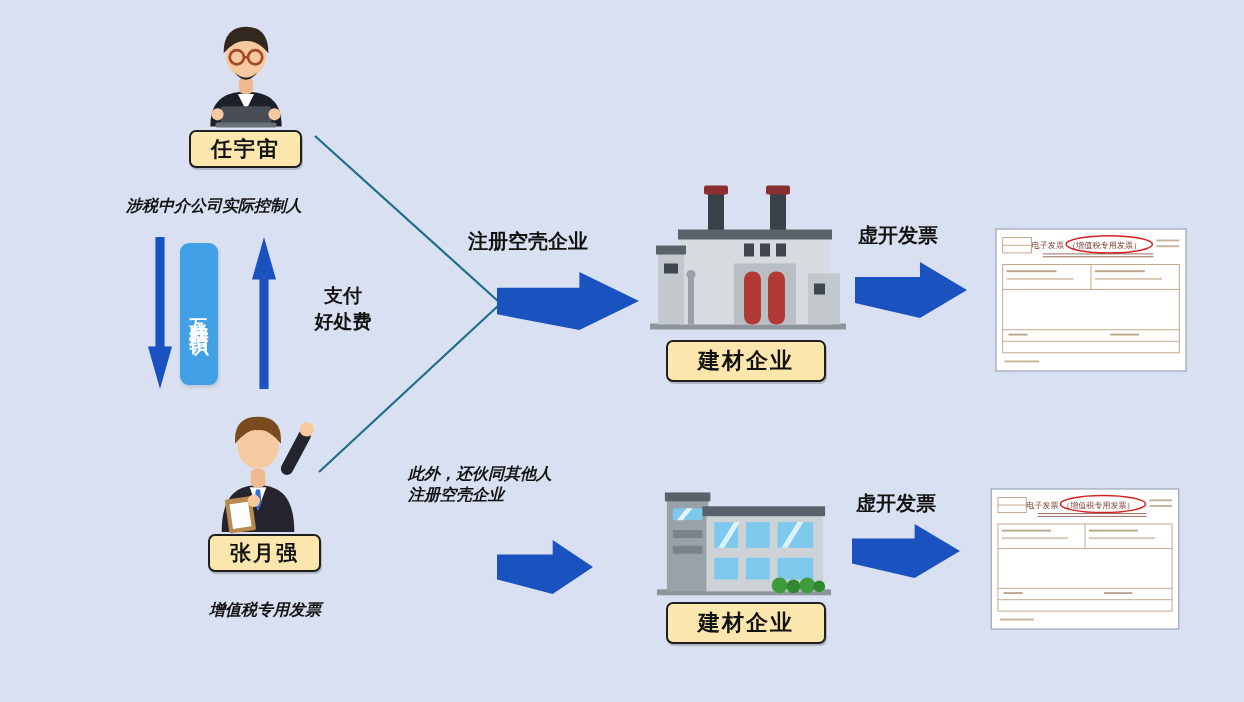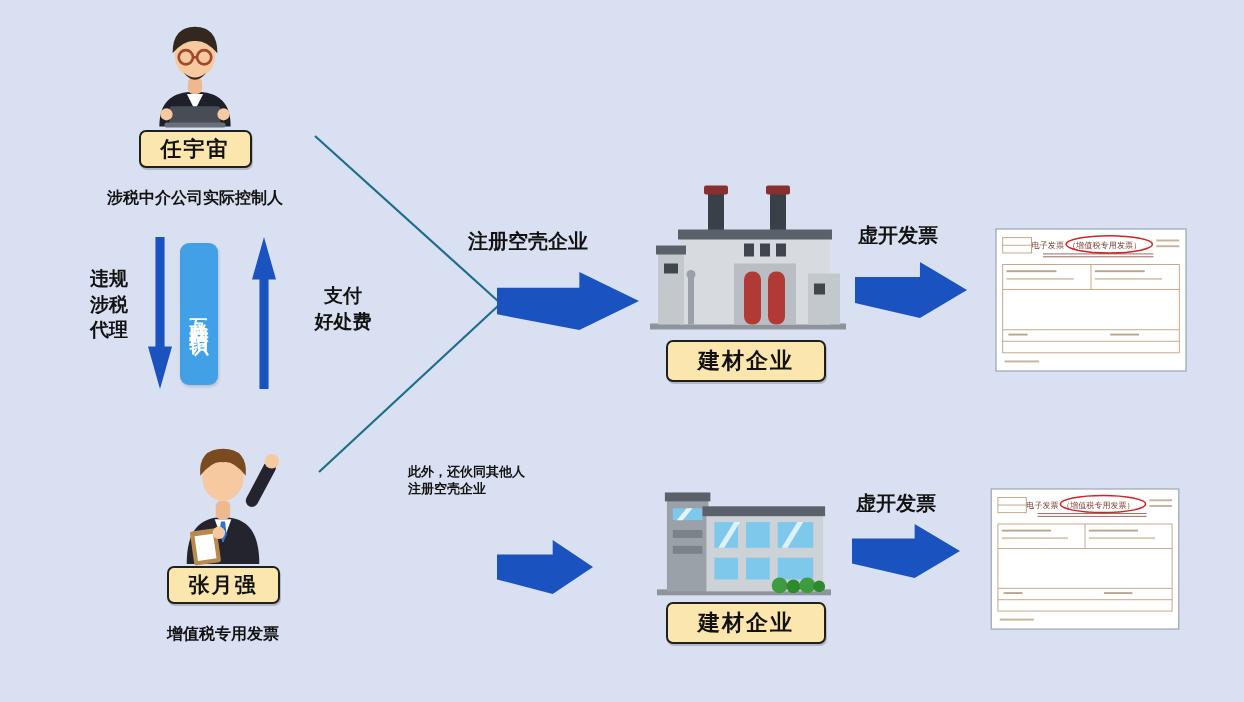--- a/index.html
+++ b/index.html
@@ -11,38 +11,39 @@
     --line-teal:#1f6d8c;
     --text-dark:#121212;
     --invoice-red:#d42222;
     --invoice-brown:#7a3b2e;
   }
   html,body{margin:0;padding:0;}
   body{background:var(--bg);font-family:"Liberation Sans","DejaVu Sans",sans-serif;color:var(--text-dark);}
   #canvas{position:relative;width:1244px;height:702px;background:var(--bg);overflow:hidden;}
 
   .abs{position:absolute;}
-  .center-col{display:flex;flex-direction:column;align-items:center;}
+  .center-col{display:flex;flex-direction:column;align-items:flex-end;}
 
   .name-box{
     background:var(--label-bg);
     border:2.5px solid var(--label-border);
     border-radius:7px;
     padding:3px 20px;
     font-size:21px;
     font-weight:700;
     letter-spacing:2px;
     box-shadow:1px 2px 0 rgba(0,0,0,0.18);
     white-space:nowrap;
   }
   .role-text{
-    margin-top:20px;
+    margin-top:28px;
     font-size:16px;
     font-weight:700;
     white-space:nowrap;
+    font-style:italic;
   }
   .flow-label{
     font-size:20px;
     font-weight:700;
     white-space:pre-line;
     line-height:1.3;
   }
   .side-label{
     font-size:19px;
     font-weight:700;
@@ -96,32 +97,29 @@
       <path d="M44 59 Q55 69 66 59 Q61 66 55 66 Q49 66 44 59 Z" fill="#33281f"></path>
       <rect x="30" y="92" width="50" height="19" rx="3" fill="#474c55"></rect>
       <rect x="25" y="108" width="60" height="5" rx="2.5" fill="#6a707a"></rect>
       <circle cx="27" cy="100" r="6" fill="#f6c9a0"></circle>
       <circle cx="83" cy="100" r="6" fill="#f6c9a0"></circle>
     </svg>
     <div class="name-box">任宇宙</div>
     <div class="role-text">涉税中介公司实际控制人</div>
   </div>
 
-  <div class="abs side-label" style="left:78px;top:266px;width:62px;">违规
-涉税
-代理</div>
   <div class="abs v-arrow down" style="left:148px;top:237px;"></div>
   <div class="abs channel-box" style="left:180px;top:243px;">
     <span class="channel-text">互联网结识</span>
   </div>
   <div class="abs v-arrow up" style="left:252px;top:237px;"></div>
   <div class="abs side-label" style="left:282px;top:283px;width:72px;margin-left:25px;">支付
 好处费</div>
 
-  <div class="abs center-col" style="left:125px;top:426px;width:196px;">
+  <div class="abs center-col" style="left:125px;top:394px;width:196px;">
     <svg width="126" height="140" viewBox="0 0 120 135">
       <path d="M88 72 L105 40" stroke="#23242e" stroke-width="12" stroke-linecap="round"></path>
       <circle cx="107" cy="34" r="7" fill="#f6c9a0"></circle>
       <path d="M25 133 C25 100 38 88 60 88 C82 88 95 100 95 133 Z" fill="#23242e"></path>
       <path d="M52 90 L60 112 L68 90 Z" fill="#ffffff"></path>
       <path d="M58 92 L62 92 L63.5 105 L60 112 L56.5 105 Z" fill="#2e6fd8"></path>
       <rect x="53" y="72" width="14" height="18" rx="5" fill="#eeb98e"></rect>
       <ellipse cx="60" cy="50" rx="20" ry="22" fill="#f6c9a0"></ellipse>
       <path d="M38 48 Q36 22 60 22 Q84 22 82 48 Q70 33 60 35 Q50 33 38 48 Z" fill="#7a4a21"></path>
       <g transform="rotate(-8 43 116)">
@@ -187,21 +185,21 @@
     <line x1="8" y1="118" x2="192" y2="118" stroke="#c2a584" stroke-width="1"></line>
     <rect x="12" y="44" width="52" height="2" fill="#b9a58e"></rect>
     <rect x="12" y="52" width="70" height="2" fill="#d8c9b4"></rect>
     <rect x="104" y="44" width="52" height="2" fill="#b9a58e"></rect>
     <rect x="104" y="52" width="70" height="2" fill="#d8c9b4"></rect>
     <rect x="14" y="110" width="20" height="2" fill="#b9a58e"></rect>
     <rect x="120" y="110" width="30" height="2" fill="#b9a58e"></rect>
     <rect x="10" y="138" width="36" height="2" fill="#c8b29a"></rect>
   </svg>
 
-  <div class="abs flow-label" style="left:408px;top:464px;width:238px;font-size:13px;">此外，还伙同其他人
+  <div class="abs flow-label" style="left:408px;top:464px;width:238px;font-size:16px;font-style:italic;">此外，还伙同其他人
 注册空壳企业</div>
   <div class="abs big-arrow" style="left:497px;top:540px;width:96px;height:54px;"></div>
 
   <svg class="abs" style="left:655px;top:468px;" width="178" height="130" viewBox="0 0 180 130">
     <rect x="2" y="122" width="176" height="6" fill="#8e949c"></rect>
     <rect x="12" y="32" width="42" height="92" fill="#9aa1a9"></rect>
     <rect x="10" y="24" width="46" height="9" fill="#5a616b"></rect>
     <rect x="18" y="40" width="30" height="12" fill="#7ec8ec"></rect>
     <path d="M22 52 L32 40 L38 40 L28 52 Z" fill="#ffffff" opacity="0.8"></path>
     <rect x="18" y="62" width="30" height="8" fill="#7a828a"></rect>

